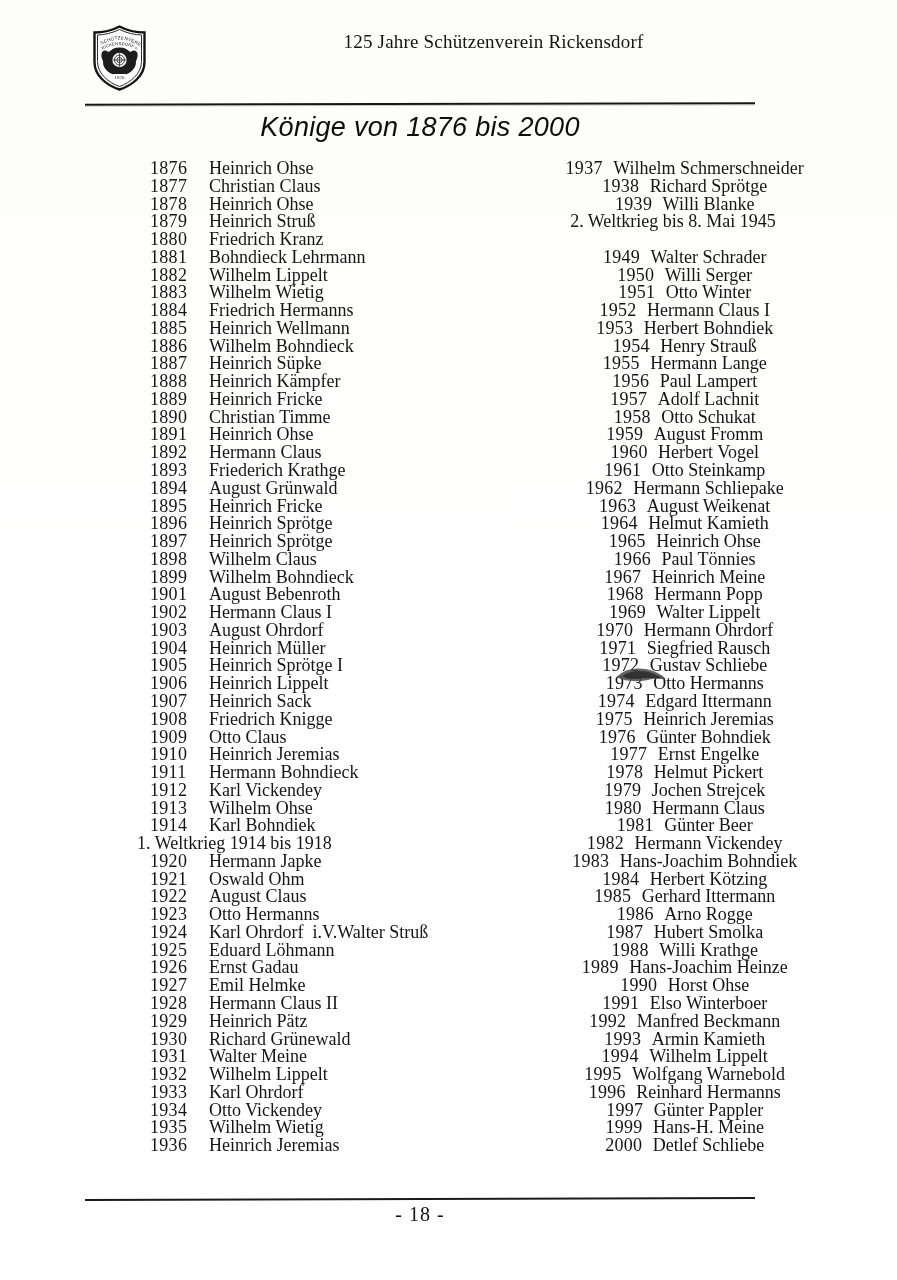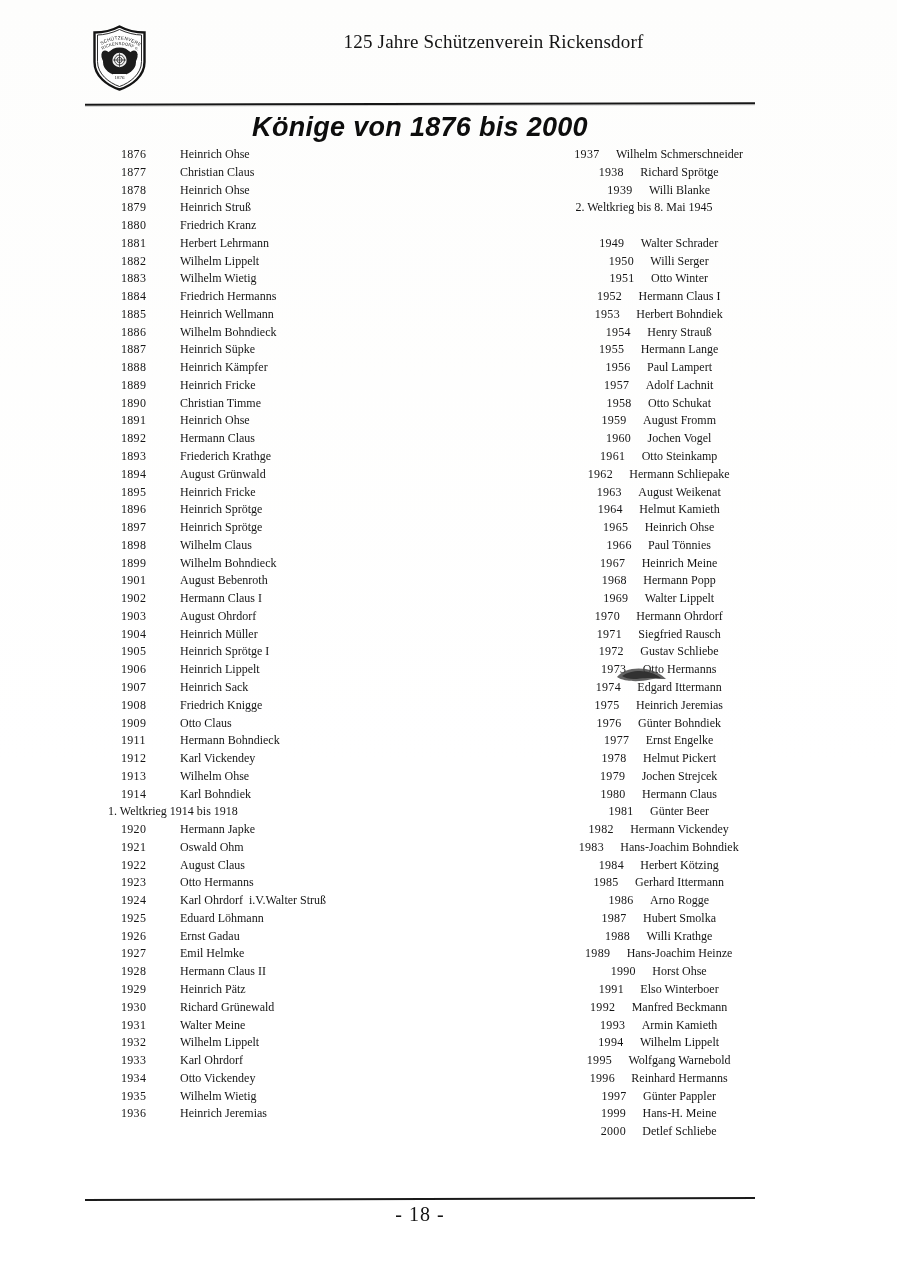--- a/index.html
+++ b/index.html
@@ -17,27 +17,27 @@
     position:absolute;left:0;top:31px;width:897px;text-align:center;
     font-size:19px;letter-spacing:.2px;color:#141414;margin-left:45px;
   }
   .top-rule{position:absolute;left:85px;top:103px;width:670px;height:2px;background:#161616;transform:rotate(-.12deg);}
   .top-rule::after{content:"";position:absolute;left:0;top:2px;width:100%;height:1px;background:#8a8a8a;opacity:.45;}
 
   
   .section-title{
     position:absolute;left:85px;top:112px;width:670px;text-align:center;
     font-family:"Liberation Sans","DejaVu Sans",sans-serif;
-    font-weight:bold;font-style:italic;font-size:27px;color:#0d0d0d;
+    font-weight:normal;font-style:italic;font-size:27px;color:#0d0d0d;
     letter-spacing:.3px;
   }
 
   
   :root{--rh:17.77px;}
-  .col{position:absolute;top:146px;font-size:12px;color:#151515;}
+  .col{position:absolute;top:160px;font-size:18px;color:#151515;margin-left:29px;}
   .col-left{left:108px;width:360px;}
   .col-right{left:464px;width:360px;text-align:center;}
   .row{height:var(--rh);line-height:var(--rh);padding-left:13px;white-space:nowrap;}
   .row .year{display:inline-block;width:59px;letter-spacing:.3px;}
   .col-right .row .year{width:58px;}
   .row .name{white-space:pre;}
   .row.note-row{padding-left:0;}
   .row.blank-row{padding-left:0;}
 
   
@@ -84,21 +84,21 @@
   <div class="top-rule"></div>
 
   <div class="section-title">Könige von 1876 bis 2000</div>
 
   <div class="col col-left" id="col-left">
       <div class="row"><span class="year">1876</span><span class="name">Heinrich Ohse</span></div>
       <div class="row"><span class="year">1877</span><span class="name">Christian Claus</span></div>
       <div class="row"><span class="year">1878</span><span class="name">Heinrich Ohse</span></div>
       <div class="row"><span class="year">1879</span><span class="name">Heinrich Struß</span></div>
       <div class="row"><span class="year">1880</span><span class="name">Friedrich Kranz</span></div>
-      <div class="row"><span class="year">1881</span><span class="name">Herbert Lehrmann</span></div>
+      <div class="row"><span class="year">1881</span><span class="name">Bohndieck Lehrmann</span></div>
       <div class="row"><span class="year">1882</span><span class="name">Wilhelm Lippelt</span></div>
       <div class="row"><span class="year">1883</span><span class="name">Wilhelm Wietig</span></div>
       <div class="row"><span class="year">1884</span><span class="name">Friedrich Hermanns</span></div>
       <div class="row"><span class="year">1885</span><span class="name">Heinrich Wellmann</span></div>
       <div class="row"><span class="year">1886</span><span class="name">Wilhelm Bohndieck</span></div>
       <div class="row"><span class="year">1887</span><span class="name">Heinrich Süpke</span></div>
       <div class="row"><span class="year">1888</span><span class="name">Heinrich Kämpfer</span></div>
       <div class="row"><span class="year">1889</span><span class="name">Heinrich Fricke</span></div>
       <div class="row"><span class="year">1890</span><span class="name">Christian Timme</span></div>
       <div class="row"><span class="year">1891</span><span class="name">Heinrich Ohse</span></div>
@@ -112,20 +112,21 @@
       <div class="row"><span class="year">1899</span><span class="name">Wilhelm Bohndieck</span></div>
       <div class="row"><span class="year">1901</span><span class="name">August Bebenroth</span></div>
       <div class="row"><span class="year">1902</span><span class="name">Hermann Claus I</span></div>
       <div class="row"><span class="year">1903</span><span class="name">August Ohrdorf</span></div>
       <div class="row"><span class="year">1904</span><span class="name">Heinrich Müller</span></div>
       <div class="row"><span class="year">1905</span><span class="name">Heinrich Sprötge I</span></div>
       <div class="row"><span class="year">1906</span><span class="name">Heinrich Lippelt</span></div>
       <div class="row"><span class="year">1907</span><span class="name">Heinrich Sack</span></div>
       <div class="row"><span class="year">1908</span><span class="name">Friedrich Knigge</span></div>
       <div class="row"><span class="year">1909</span><span class="name">Otto Claus</span></div>
+      <div class="row"><span class="year">1910</span><span class="name">Heinrich Jeremias</span></div>
       <div class="row"><span class="year">1911</span><span class="name">Hermann Bohndieck</span></div>
       <div class="row"><span class="year">1912</span><span class="name">Karl Vickendey</span></div>
       <div class="row"><span class="year">1913</span><span class="name">Wilhelm Ohse</span></div>
       <div class="row"><span class="year">1914</span><span class="name">Karl Bohndiek</span></div>
       <div class="row note-row"><span>1. Weltkrieg 1914 bis 1918</span></div>
       <div class="row"><span class="year">1920</span><span class="name">Hermann Japke</span></div>
       <div class="row"><span class="year">1921</span><span class="name">Oswald Ohm</span></div>
       <div class="row"><span class="year">1922</span><span class="name">August Claus</span></div>
       <div class="row"><span class="year">1923</span><span class="name">Otto Hermanns</span></div>
       <div class="row"><span class="year">1924</span><span class="name">Karl Ohrdorf  i.V.Walter Struß</span></div>
@@ -152,21 +153,21 @@
       <div class="row"><span class="year">1950</span><span class="name">Willi Serger</span></div>
       <div class="row"><span class="year">1951</span><span class="name">Otto Winter</span></div>
       <div class="row"><span class="year">1952</span><span class="name">Hermann Claus I</span></div>
       <div class="row"><span class="year">1953</span><span class="name">Herbert Bohndiek</span></div>
       <div class="row"><span class="year">1954</span><span class="name">Henry Strauß</span></div>
       <div class="row"><span class="year">1955</span><span class="name">Hermann Lange</span></div>
       <div class="row"><span class="year">1956</span><span class="name">Paul Lampert</span></div>
       <div class="row"><span class="year">1957</span><span class="name">Adolf Lachnit</span></div>
       <div class="row"><span class="year">1958</span><span class="name">Otto Schukat</span></div>
       <div class="row"><span class="year">1959</span><span class="name">August Fromm</span></div>
-      <div class="row"><span class="year">1960</span><span class="name">Jochen Vogel</span></div>
+      <div class="row"><span class="year">1960</span><span class="name">Herbert Vogel</span></div>
       <div class="row"><span class="year">1961</span><span class="name">Otto Steinkamp</span></div>
       <div class="row"><span class="year">1962</span><span class="name">Hermann Schliepake</span></div>
       <div class="row"><span class="year">1963</span><span class="name">August Weikenat</span></div>
       <div class="row"><span class="year">1964</span><span class="name">Helmut Kamieth</span></div>
       <div class="row"><span class="year">1965</span><span class="name">Heinrich Ohse</span></div>
       <div class="row"><span class="year">1966</span><span class="name">Paul Tönnies</span></div>
       <div class="row"><span class="year">1967</span><span class="name">Heinrich Meine</span></div>
       <div class="row"><span class="year">1968</span><span class="name">Hermann Popp</span></div>
       <div class="row"><span class="year">1969</span><span class="name">Walter Lippelt</span></div>
       <div class="row"><span class="year">1970</span><span class="name">Hermann Ohrdorf</span></div>

